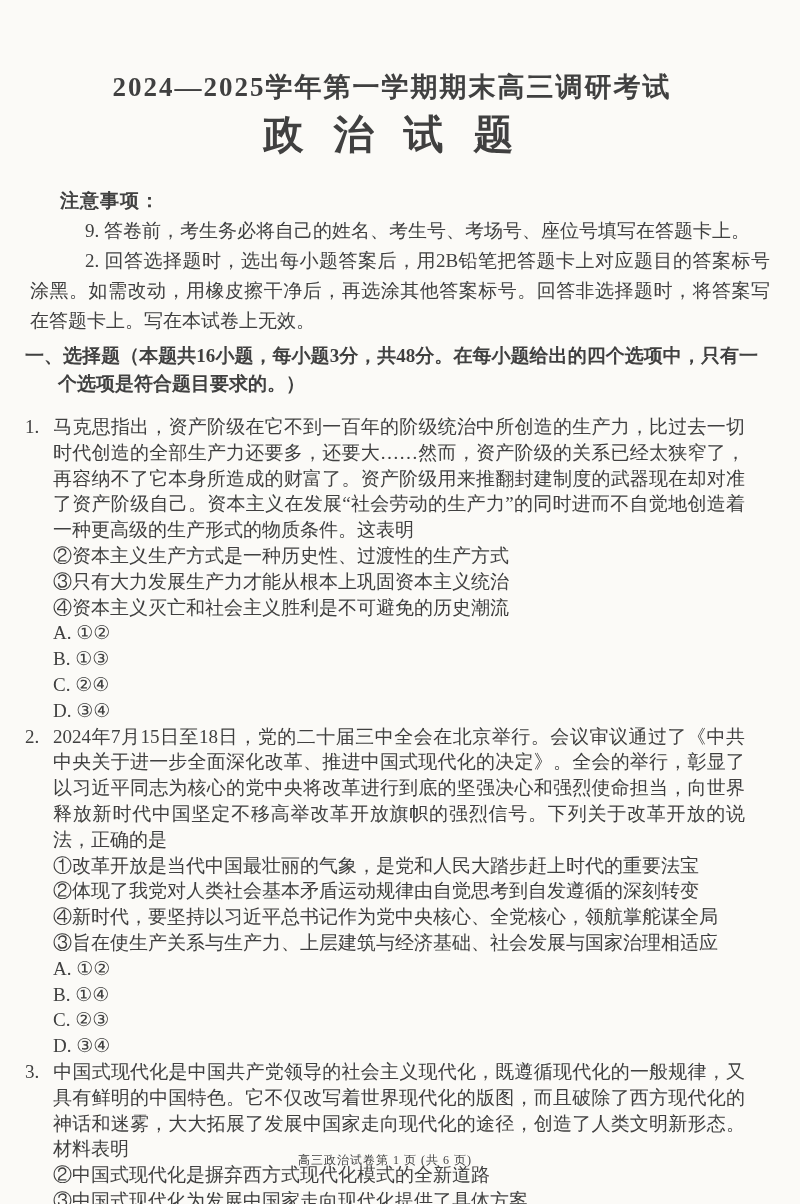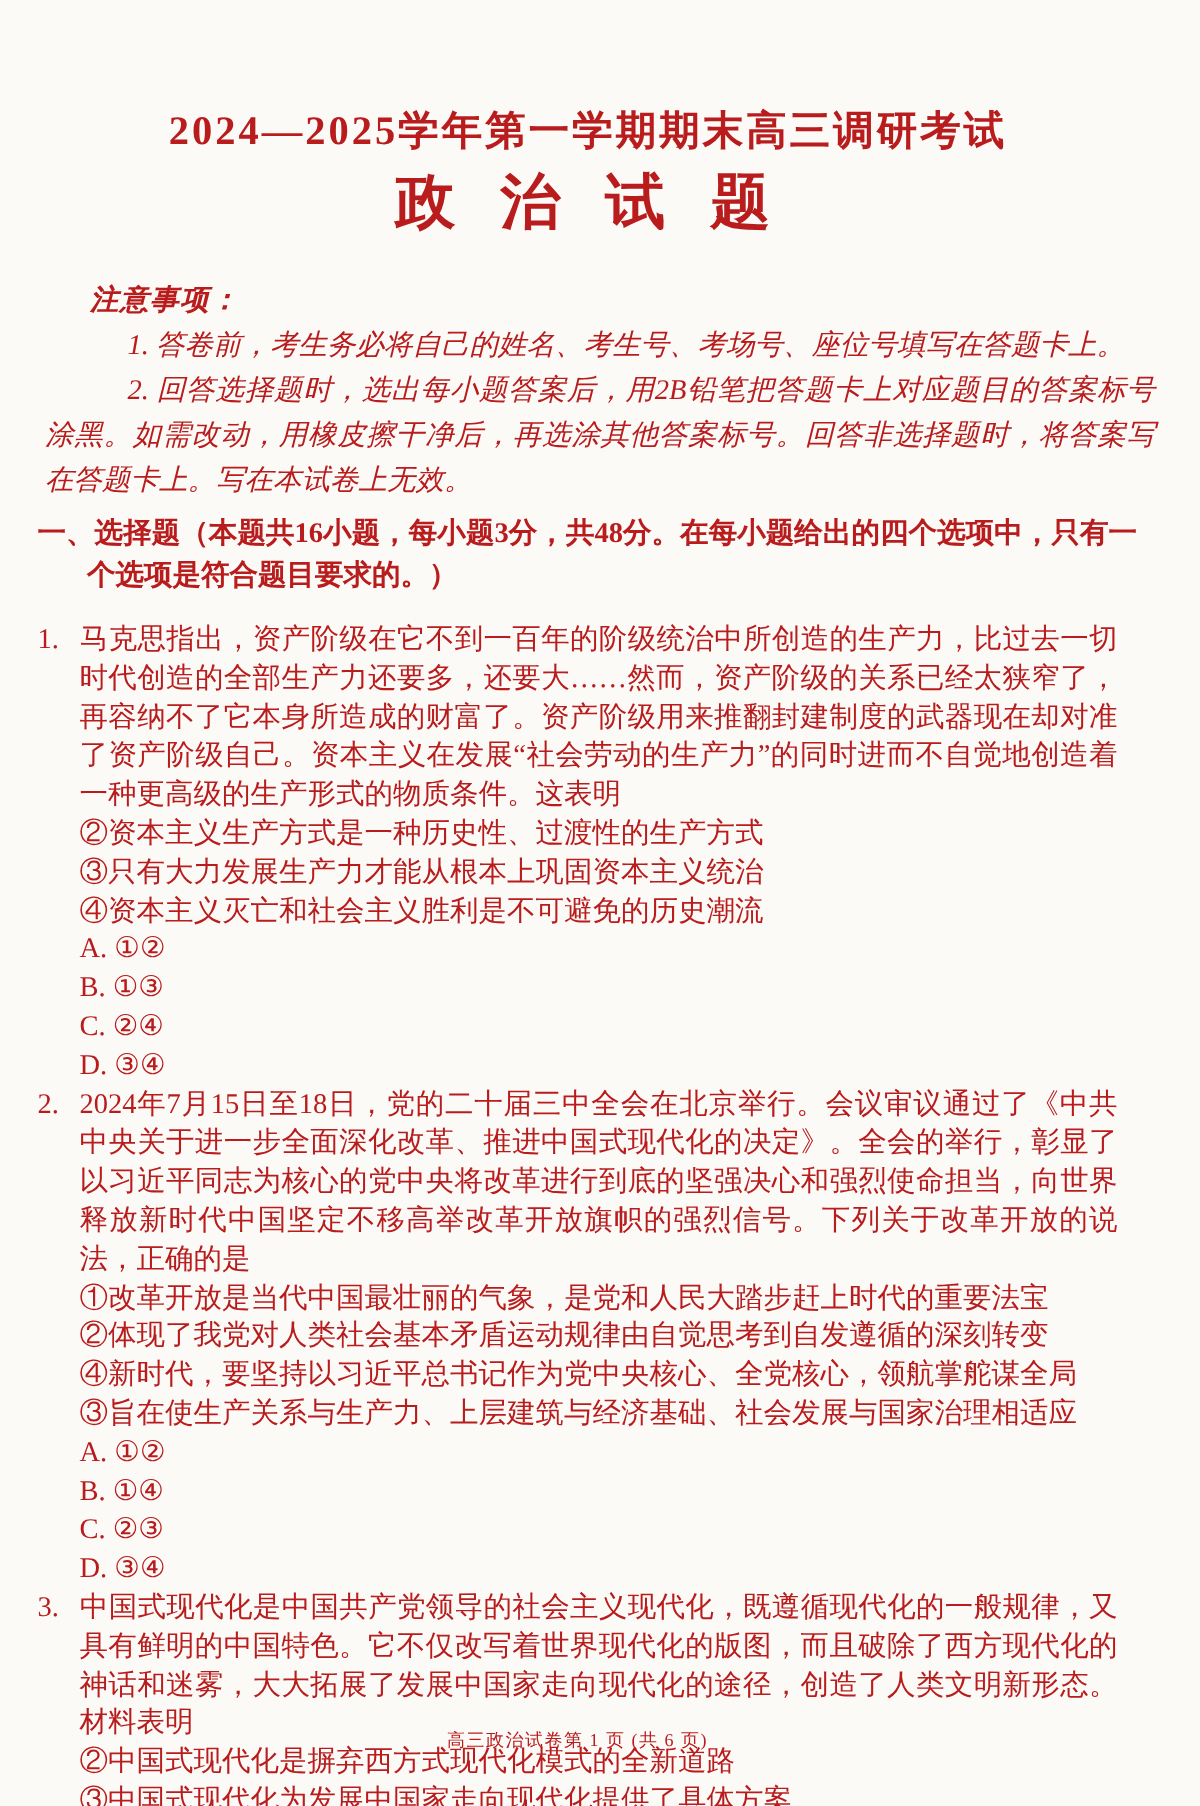--- a/index.html
+++ b/index.html
@@ -5,21 +5,21 @@
   html, body { margin: 0; padding: 0; }
   body {
     width: 800px; height: 1204px;
     background: #f2f1ed;
     font-family: "Liberation Serif", "DejaVu Serif", serif;
   }
   .page {
     position: relative;
     width: 800px; height: 1204px;
     background: #fbfaf7;
-    color: #b91c1c;
+    color: #404040;
     overflow: hidden;
     box-sizing: border-box;
     padding-top: 70px;
   }
   
   .title1 {
     text-align: center;
     font-size: 27px;
     font-weight: 700;
     line-height: 34px;
@@ -34,21 +34,20 @@
     margin-top: 6px;
     letter-spacing: 3px;
     word-spacing: 14px;
     transform: translateX(-10px);
   }
   
   .notice {
     margin: 26px 30px 0 30px;
     font-size: 19px;
     line-height: 30px;
-    font-style: italic;
   }
   .notice-head {
     font-family: "Liberation Sans", "DejaVu Sans", sans-serif;
     font-weight: 700;
     padding-left: 30px;
     letter-spacing: 1px;
   }
   .notice p {
     margin: 0;
     text-indent: 55px;
@@ -99,21 +98,21 @@
 </head>
 <body>
 
 <div class="page">
 
   <div class="title1">2024—2025学年第一学期期末高三调研考试</div>
   <div class="title2">政 治 试 题</div>
 
   <div class="notice">
     <div class="notice-head">注意事项：</div>
-    <p>1. 答卷前，考生务必将自己的姓名、考生号、考场号、座位号填写在答题卡上。</p>
+    <p>9. 答卷前，考生务必将自己的姓名、考生号、考场号、座位号填写在答题卡上。</p>
     <p>2. 回答选择题时，选出每小题答案后，用2B铅笔把答题卡上对应题目的答案标号涂黑。如需改动，用橡皮擦干净后，再选涂其他答案标号。回答非选择题时，将答案写在答题卡上。写在本试卷上无效。</p>
   </div>
 
   <div class="section-head"><span>一、选择题</span><span>（本题共16小题，每小题3分，共48分。在每小题给出的四个选项中，只有一个选项是符合题目要求的。）</span></div>
 
   <div class="question">
     <p class="stem"><span class="qnum">1.</span><span>马克思指出，资产阶级在它不到一百年的阶级统治中所创造的生产力，比过去一切时代创造的全部生产力还要多，还要大……然而，资产阶级的关系已经太狭窄了，再容纳不了它本身所造成的财富了。资产阶级用来推翻封建制度的武器现在却对准了资产阶级自己。资本主义在发展“社会劳动的生产力”的同时进而不自觉地创造着一种更高级的生产形式的物质条件。这表明</span></p>
     <div class="opt">②资本主义生产方式是一种历史性、过渡性的生产方式</div>
     <div class="opt">③只有大力发展生产力才能从根本上巩固资本主义统治</div>
     <div class="opt">④资本主义灭亡和社会主义胜利是不可避免的历史潮流</div>

